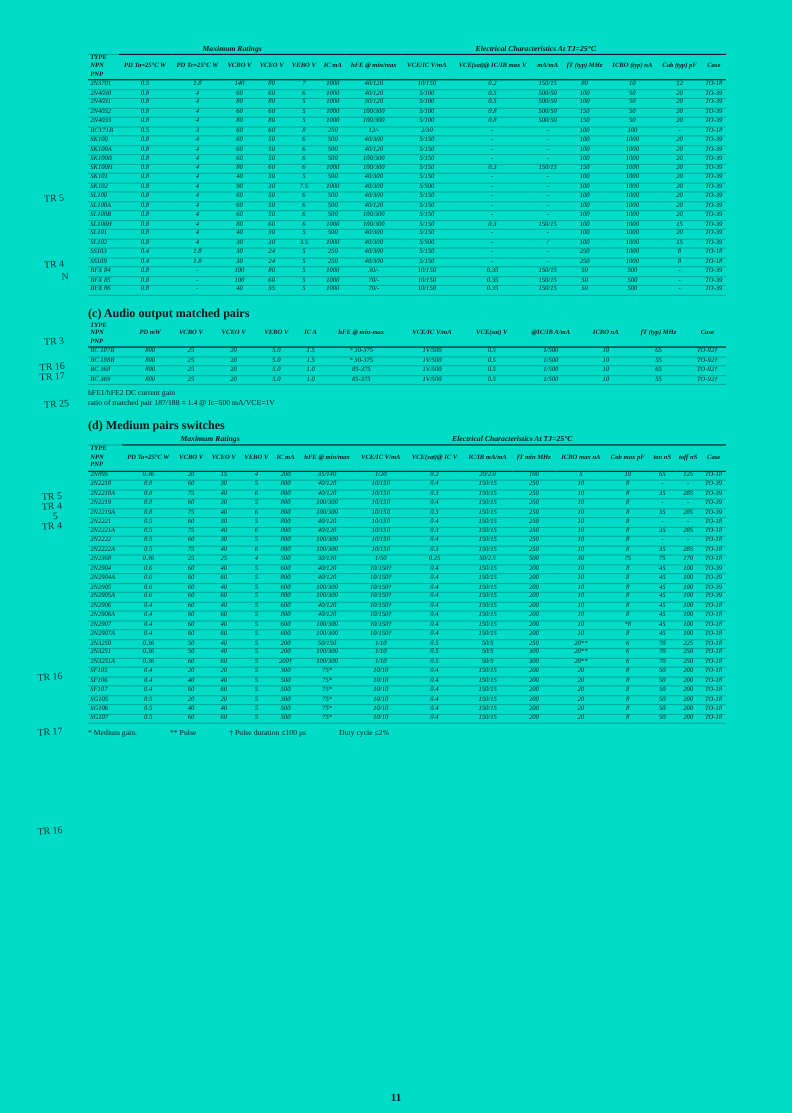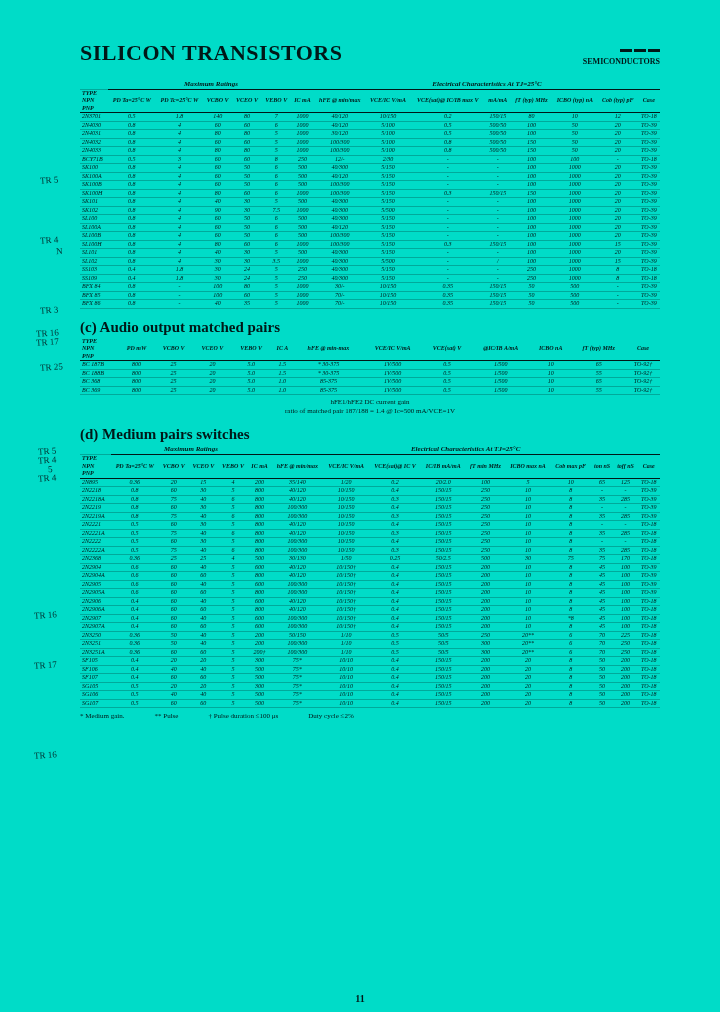--- a/index.html
+++ b/index.html
@@ -27,21 +27,21 @@
     font-weight: bold;
     color: #001818;
     letter-spacing: 0.5px;
   }
   .logo {
     font-size: 8px;
     font-weight: bold;
     color:#001818;
     text-align:right;
   }
-  .sect { font-size: 15px; font-weight: bold; margin: 10px 0 2px 0; color:#001818;}
+  .sect { font-size: 11px; font-weight: bold; margin: 10px 0 2px 0; color:#001818;}
   table {
     border-collapse: collapse;
     font-size: 6px;
     width: 580px;
     color:#001818;
     font-style:italic;
   }
   th, td {
     padding: 0 2px;
     text-align: center;
@@ -69,38 +69,27 @@
   .pagenum {
     position:absolute;
     bottom: 8px;
     left: 50%;
     transform:translateX(-50%);
     font-size:10px;
     font-weight:bold;
     color:#001818;
     font-family:Liberation Serif, serif;
   }
-  .notes { font-size:7px; margin:3px 0 6px 0; color:#001818; line-height:1.3;text-align:center;}
+  .notes { font-size:7px; margin:3px 0 6px 0; color:#001818; line-height:1.3;}
 </style>
 </head>
 <body>
 
 <div class="page">
 
-  <div class="hdr">
-    <div class="title">SILICON TRANSISTORS</div>
-    <div class="logo">
-      <svg width="40" height="10">
-          <rect x="0" y="4" width="12" height="3" fill="#001818"></rect>
-          <rect x="14" y="4" width="12" height="3" fill="#001818"></rect>
-          <rect x="28" y="4" width="12" height="3" fill="#001818"></rect>
-        </svg><br>
-      <span>SEMICONDUCTORS</span>
-    </div>
-  </div>
 
   <div class="annot" style="top:175px;left:40px">TR 5</div>
   <div class="annot" style="top:235px;left:40px">TR 4</div>
   <div class="annot" style="top:246px;left:56px">N</div>
   <div class="annot" style="top:305px;left:40px">TR 3</div>
   <div class="annot" style="top:328px;left:36px">TR 16</div>
   <div class="annot" style="top:337px;left:36px">TR 17</div>
   <div class="annot" style="top:362px;left:40px">TR 25</div>
   <div class="annot" style="top:446px;left:38px">TR 5</div>
   <div class="annot" style="top:455px;left:38px">TR 4</div>

